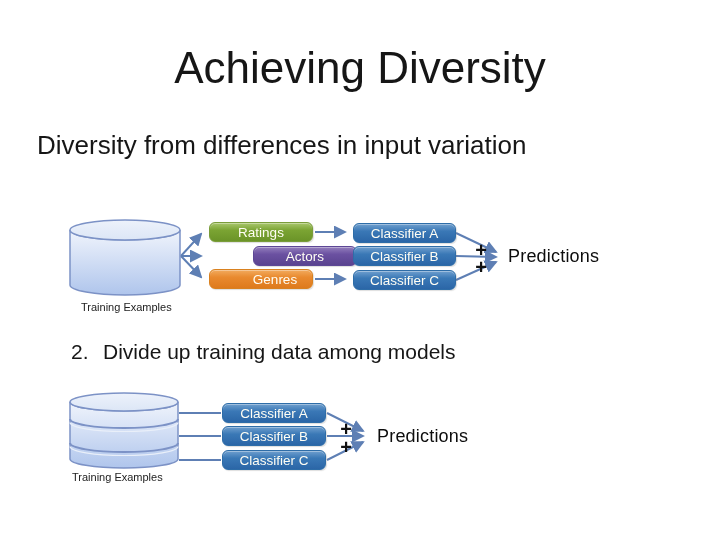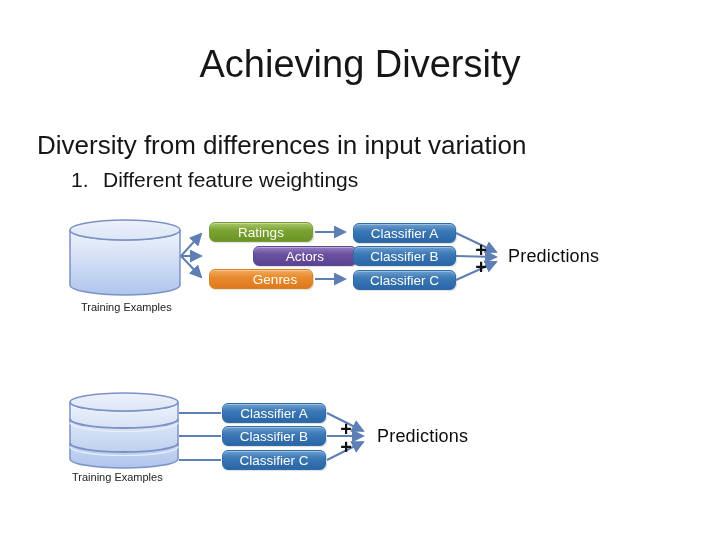--- a/index.html
+++ b/index.html
@@ -1,21 +1,21 @@
 <!DOCTYPE html>
 <html><head>
 <meta charset="utf-8">
 <style>
   html,body{margin:0;padding:0;background:#ffffff;}
   #slide{
     position:relative;width:720px;height:540px;background:#ffffff;overflow:hidden;
     font-family:"Liberation Sans","DejaVu Sans",sans-serif;color:#1a1a1a;
   }
   .abs{position:absolute;}
-  #title{top:42px;left:0;width:720px;text-align:center;font-size:38px;line-height:1.2;color:#161616;}
+  #title{top:42px;left:0;width:720px;text-align:center;font-size:44px;line-height:1.2;color:#161616;}
   #subtitle{top:130px;left:37px;font-size:26px;line-height:1.2;color:#161616;text-align:right;}
   .list-item{font-size:21px;line-height:1.2;color:#161616;white-space:nowrap;}
   #item1{top:167px;left:71px;}
   #item2{top:339px;left:71px;}
   .item-num{display:inline-block;width:32px;}
   svg.layer{position:absolute;top:0;left:0;width:720px;height:540px;pointer-events:none;}
   .nodebox{
     position:absolute;box-sizing:border-box;height:20px;
     text-align:center;font-size:13.5px;line-height:19px;color:#fffef4;
     box-shadow:inset 0 1px 0 rgba(255,255,255,.35), 1px 1px 1px rgba(120,120,120,.25);
@@ -90,22 +90,22 @@
     <g stroke="#5E7FB4" stroke-width="2" fill="none">
       <path d="M327,413 L363,431" marker-end="url(#arrow)"></path>
       <path d="M327,436 L363,436" marker-end="url(#arrow)"></path>
       <path d="M327,460 L363,442" marker-end="url(#arrow)"></path>
     </g>
   </svg>
 
   <div id="title" class="abs">Achieving Diversity</div>
   <div id="subtitle" class="abs">Diversity from differences in input variation</div>
 
-  <div id="item1" class="abs list-item">
-    <span class="item-num">1.</span><span>Different feature weightings</span>
+  <div id="item2" class="abs list-item">
+    <span class="item-num">2.</span><span>Divide up training data among models</span>
   </div>
 
   <div class="nodebox box-green" style="left:209px;top:222px;width:104px;">Ratings</div>
   <div class="nodebox box-purple" style="left:209px;top:246px;width:104px;">Actors</div>
   <div class="nodebox box-orange" style="left:209px;top:269px;width:104px;">Genres</div>
 
   <div class="nodebox box-blue" style="left:353px;top:223px;width:103px;">Classifier A</div>
   <div class="nodebox box-blue" style="left:353px;top:246px;width:103px;">Classifier B</div>
   <div class="nodebox box-blue" style="left:353px;top:270px;width:103px;">Classifier C</div>
 

